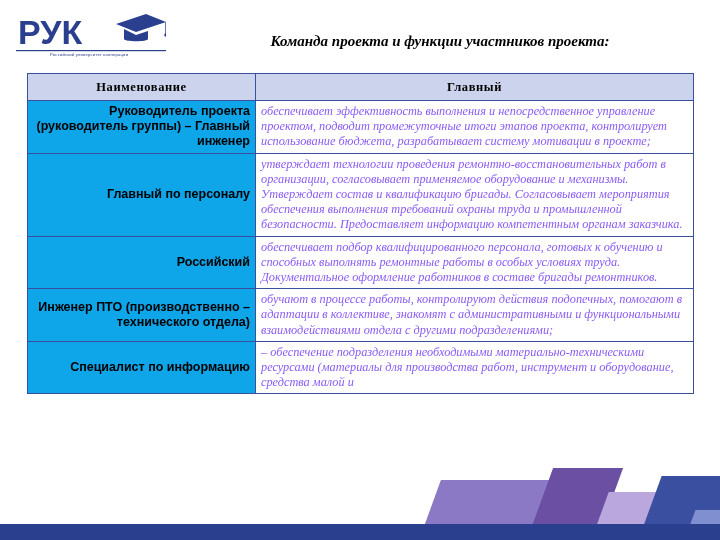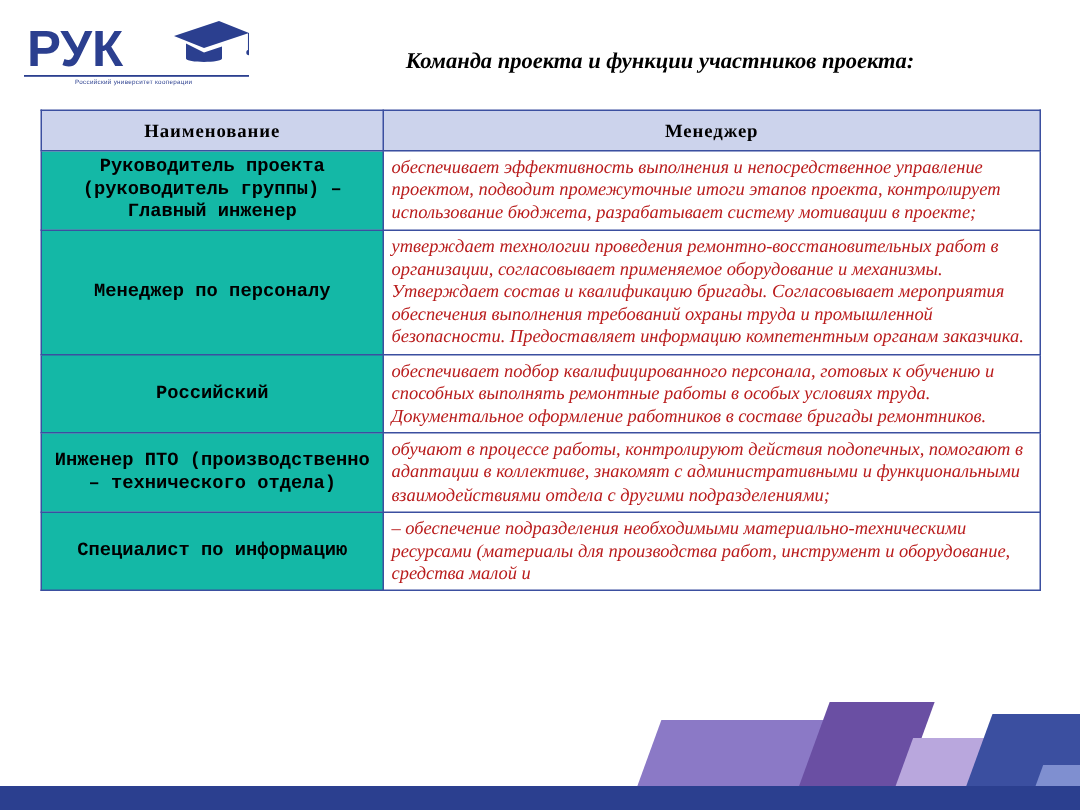--- a/index.html
+++ b/index.html
@@ -131,38 +131,38 @@
     background: #ccd3ec;
     font-family: "Liberation Serif", serif;
     font-weight: bold;
     font-size: 12.5px;
     text-align: center;
     letter-spacing: 0.6px;
     height: 20px;
     color: #000;
   }
   td.name {
-    background: #14b8a6;
-    font-family: Liberation Mono, monospace;
+    background: #0ea5e9;
+    font-family: Liberation Sans, sans-serif;
     font-weight: bold;
     font-size: 12.5px;
     line-height: 15px;
-    text-align: center;
+    text-align: right;
     color: #000;
     width: 228px;
   }
   td.func {
     background: #ffffff;
     font-family: "Liberation Serif", serif;
     font-style: italic;
     font-size: 12.3px;
     line-height: 15.2px;
     text-align: left;
     vertical-align: top;
-    color: #b91c1c;
+    color: #8b5cf6;
   }
   .col-name { width: 228px; }
   .col-func { width: 438px; }
 </style>
 </head>
 <body>
 
 <div class="deco">
   <div class="deco-band band-purple"></div>
   <div class="deco-band band-violet"></div>
@@ -192,30 +192,30 @@
 
 <div class="table-wrap">
   <table class="pt">
     <colgroup>
       <col class="col-name">
       <col class="col-func">
     </colgroup>
     <thead>
       <tr>
         <th>Наименование</th>
-        <th>Менеджер</th>
+        <th>Главный</th>
       </tr>
     </thead>
     <tbody>
       <tr>
         <td class="name">Руководитель проекта (руководитель группы) – Главный инженер</td>
         <td class="func">обеспечивает эффективность выполнения и непосредственное управление проектом, подводит промежуточные итоги этапов проекта, контролирует использование бюджета, разрабатывает систему мотивации в проекте;</td>
       </tr>
       <tr>
-        <td class="name">Менеджер по персоналу</td>
+        <td class="name">Главный по персоналу</td>
         <td class="func">утверждает технологии проведения ремонтно-восстановительных работ в организации, согласовывает применяемое оборудование и механизмы. Утверждает состав и квалификацию бригады. Согласовывает мероприятия обеспечения выполнения требований охраны труда и промышленной безопасности. Предоставляет информацию компетентным органам заказчика.</td>
       </tr>
       <tr>
         <td class="name">Российский</td>
         <td class="func">обеспечивает подбор квалифицированного персонала, готовых к обучению и способных выполнять ремонтные работы в особых условиях труда. Документальное оформление работников в составе бригады ремонтников.</td>
       </tr>
       <tr>
         <td class="name">Инженер ПТО (производственно – технического отдела)</td>
         <td class="func">обучают в процессе работы, контролируют действия подопечных, помогают в адаптации в коллективе, знакомят с административными и функциональными взаимодействиями отдела с другими подразделениями;</td>
       </tr>

